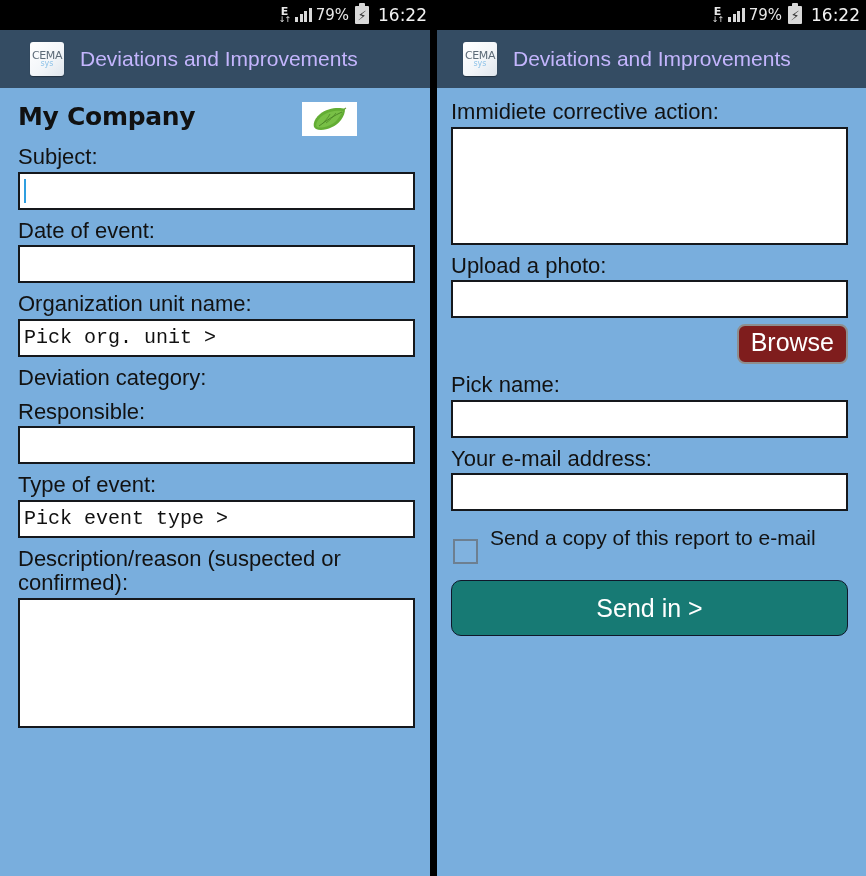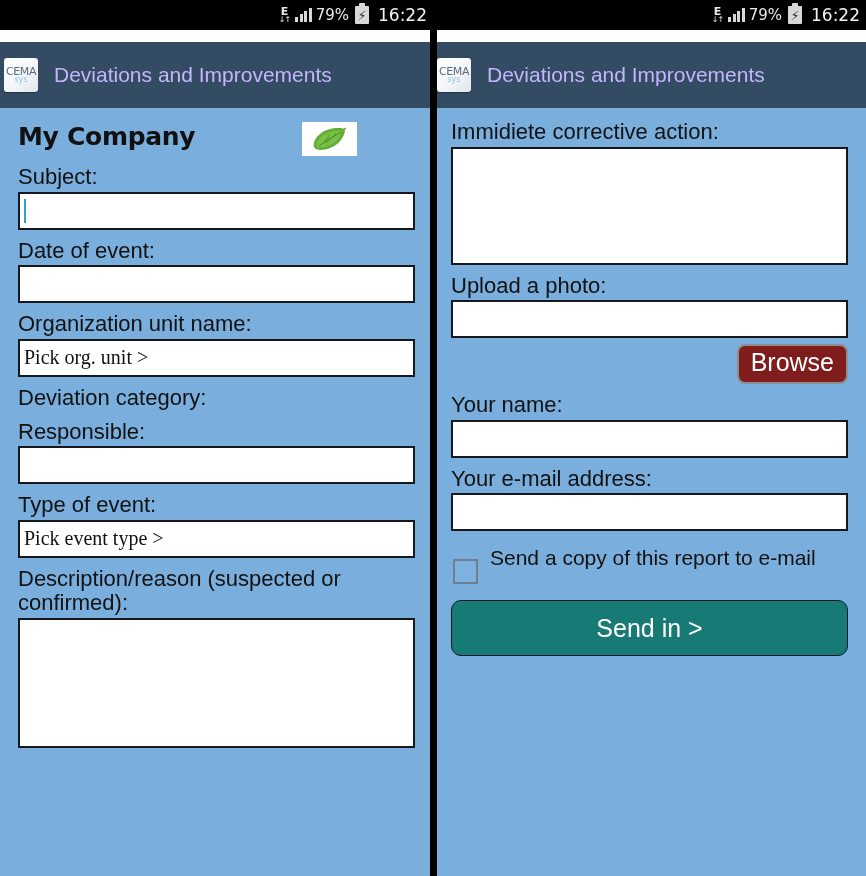--- a/index.html
+++ b/index.html
@@ -50,26 +50,25 @@
     background:#d8d8d8;border-radius:1px 1px 0 0;
   }
   .sb-batt .bolt{
     position:absolute;inset:0;color:#303030;font-size:13px;
     display:flex;align-items:center;justify-content:center;line-height:1;
   }
   .sb-time{color:#f2f2f2;font-size:17px;margin-left:3px;letter-spacing:0;}
 
   
   .appbar{
-    height:66px;
+    height:58px;
     background:#344c63;
     display:flex;align-items:center;
-    padding-left:4px;
-    box-sizing:border-box;
-    margin-top:12px;
+    padding-left:30px;
+    box-sizing:border-box;
   }
   .logo{
     width:34px;height:34px;
     background:linear-gradient(135deg,#ffffff 0%,#f3f6f9 55%,#dfe6ed 100%);
     border-radius:3px;
     display:flex;flex-direction:column;align-items:center;justify-content:center;
     line-height:1;flex:none;
     box-shadow:0 1px 1px rgba(0,0,0,.35);
   }
   .logo .l1{font-size:11px;letter-spacing:-.4px;color:#5d6b78;font-weight:normal;}
@@ -116,21 +115,21 @@
   .field{
     width:100%;
     background:#ffffff;
     border:2px solid #15181c;
     box-sizing:border-box;
     height:38px;
     display:flex;align-items:center;
     padding:0 4px;
     font-size:20px;
     color:#111;
-    font-family:Liberation Serif, serif;
+    font-family:Liberation Mono, monospace;
   }
   .field .caret{
     display:inline-block;width:2px;height:24px;background:#2f9fe0;
   }
   .area{
     width:100%;
     background:#ffffff;
     border:2px solid #15181c;
     box-sizing:border-box;
   }
@@ -295,21 +294,21 @@
     <div class="label tight">Immidiete corrective action:</div>
     <div class="area" id="area-corrective"></div>
 
     <div class="label">Upload a photo:</div>
     <div class="field"></div>
 
     <div class="browse-row">
       <div class="browse-btn">Browse</div>
     </div>
 
-    <div class="label">Your name:</div>
+    <div class="label">Pick name:</div>
     <div class="field"></div>
 
     <div class="label">Your e-mail address:</div>
     <div class="field"></div>
 
     <div class="check-row">
       <div class="checkbox"></div>
       <div class="check-label">Send a copy of this report to e-mail</div>
     </div>
 

